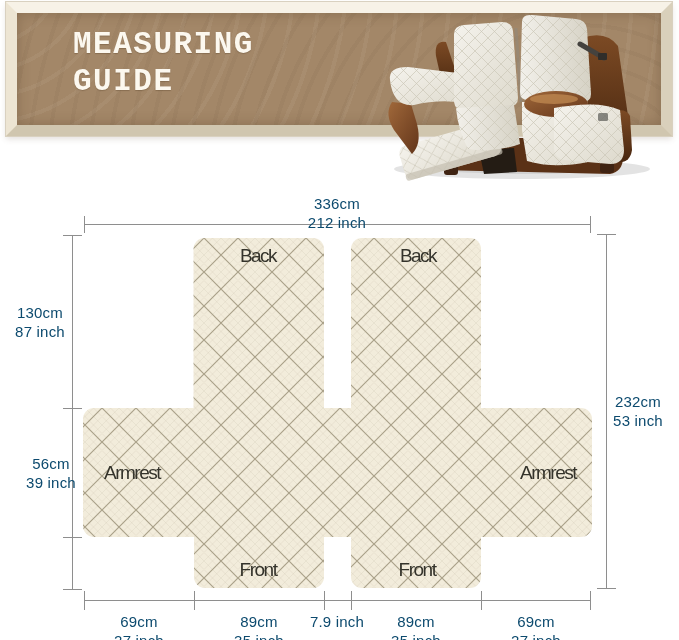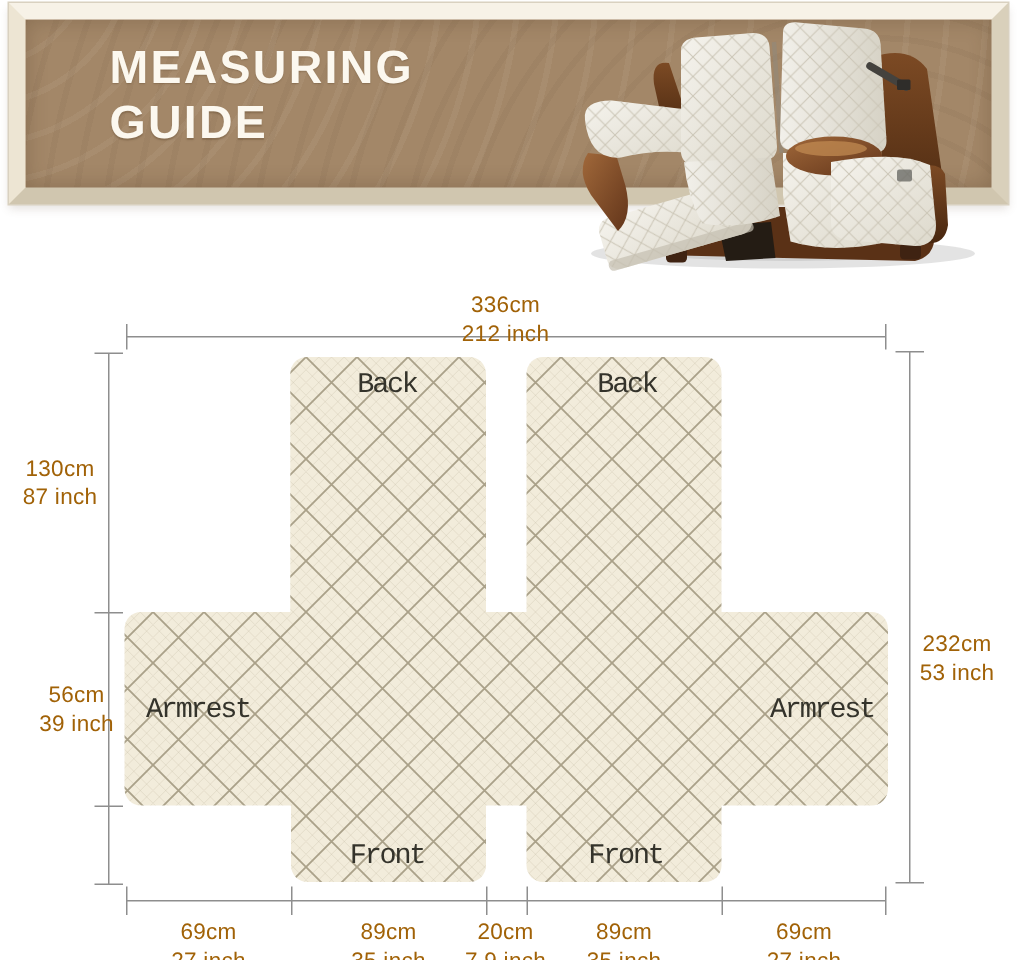--- a/index.html
+++ b/index.html
@@ -12,38 +12,39 @@
   .banner{
     position:absolute; left:6px; top:2px; width:666px; height:134px;
     box-sizing:border-box;
     border:11px solid;
     border-color:#f7f2e7 #d9d0bb #d0c6af #ede5d3;
     background:
       repeating-radial-gradient(circle at 88% 170%, rgba(60,40,22,0.000) 0 16px, rgba(60,40,22,0.045) 16px 20px),
       repeating-radial-gradient(circle at -5% -40%, rgba(255,250,240,0.00) 0 22px, rgba(255,250,240,0.05) 22px 26px),
       #a38768;
     box-shadow:0 0 0 1px #d9d1c0, 0 3px 6px rgba(100,80,60,.18), inset 0 0 14px rgba(70,45,25,.28);
+    font-family:Liberation Mono, monospace;
   }
   .banner-title{
     position:absolute; left:56px; top:13px;
     font-size:31px; line-height:37px; font-weight:bold;
     letter-spacing:1.5px; color:#fcf8ef;
     text-shadow:0 1px 1px rgba(90,65,40,.35);
   }
   
   .dim{
     position:absolute; text-align:center;
     font-size:15px; line-height:19px; letter-spacing:.2px;
-    color:#a16207;
+    color:#0c4a6e;
   }
   .dim span{display:block;}
   
   .panel-label{
     position:absolute; width:120px; text-align:center;
-    font-family:Liberation Mono, monospace;
+    font-family:Liberation Sans, sans-serif;
     font-size:19px; letter-spacing:-1.5px; color:#34332b;
   }
   svg{position:absolute; left:0; top:0;}
   .sofa{position:absolute; left:384px; top:12px;}
 </style>
 </head>
 <body>
 
 <div id="stage">
 
@@ -170,35 +171,34 @@
 
   <div class="dim" style="left:4px; top:303px; width:72px;">
     <span>130cm</span>
     <span>87 inch</span>
   </div>
   <div class="dim" style="left:15px; top:454px; width:72px;">
     <span>56cm</span>
     <span>39 inch</span>
   </div>
 
-  <div class="dim" style="left:600px; top:392px; width:76px;margin-top:28px;">
+  <div class="dim" style="left:600px; top:392px; width:76px;">
     <span>232cm</span>
     <span>53 inch</span>
   </div>
 
   <div class="dim" style="left:91px;  top:612px; width:96px;">
     <span>69cm</span>
     <span>27 inch</span>
   </div>
   <div class="dim" style="left:211px; top:612px; width:96px;">
     <span>89cm</span>
     <span>35 inch</span>
   </div>
   <div class="dim" style="left:289px; top:612px; width:96px;">
-    <span>20cm</span>
     <span>7.9 inch</span>
   </div>
   <div class="dim" style="left:368px; top:612px; width:96px;">
     <span>89cm</span>
     <span>35 inch</span>
   </div>
   <div class="dim" style="left:488px; top:612px; width:96px;">
     <span>69cm</span>
     <span>27 inch</span>
   </div>

